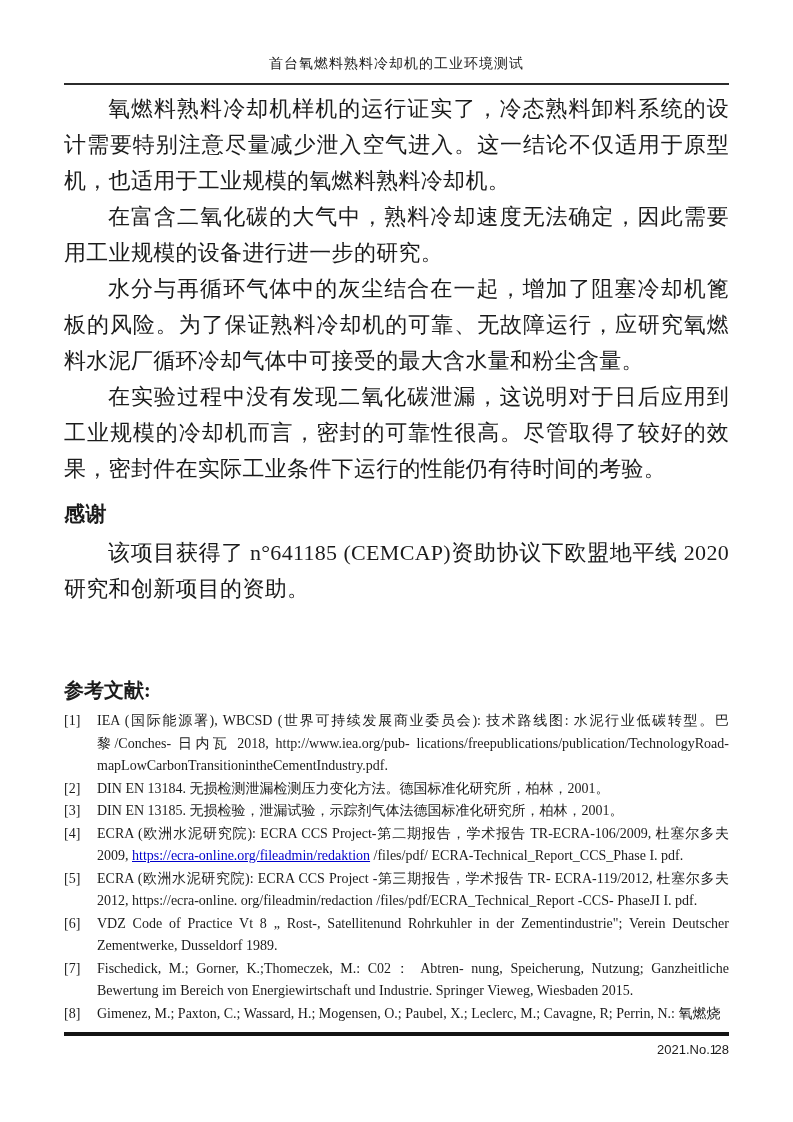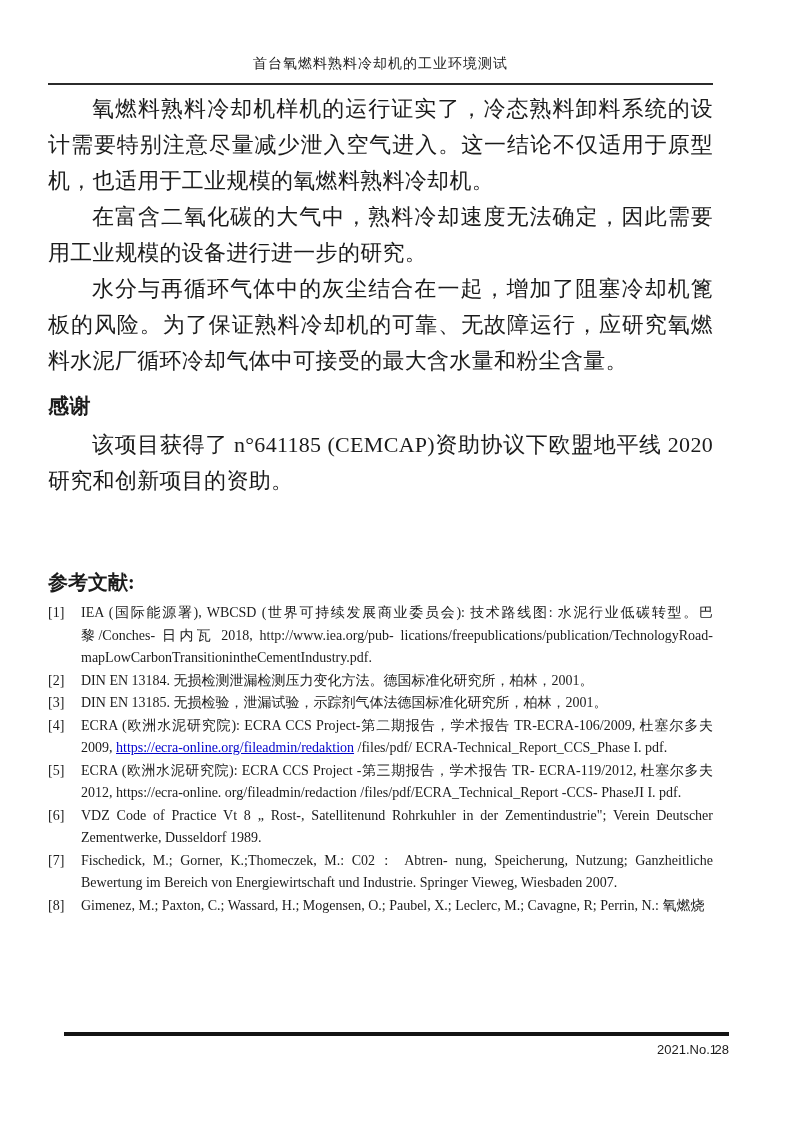--- a/index.html
+++ b/index.html
@@ -6,21 +6,21 @@
   .page {
     position: relative;
     width: 793px;
     height: 1122px;
     margin: 0 auto;
     background: #ffffff;
     color: #1b1b1b;
     font-family: "Liberation Serif", "DejaVu Serif", serif;
     overflow: hidden;
   }
-  .content-col { margin: 0 48px; width: 665px; }
+  .content-col { margin: 0 64px; width: 665px; }
 
   
   .running-title {
     padding-top: 54px;
     text-align: center;
     font-size: 14px;
     line-height: 20px;
     letter-spacing: 1px;
     color: #222;
   }
@@ -96,34 +96,35 @@
     <header>
       <div class="running-title">首台氧燃料熟料冷却机的工业环境测试</div>
       <div class="header-rule"></div>
     </header>
 
     <main>
       <section class="body-block" id="body-paragraphs">
           <p class="para">氧燃料熟料冷却机样机的运行证实了，冷态熟料卸料系统的设计需要特别注意尽量减少泄入空气进入。这一结论不仅适用于原型机，也适用于工业规模的氧燃料熟料冷却机。</p>
           <p class="para">在富含二氧化碳的大气中，熟料冷却速度无法确定，因此需要用工业规模的设备进行进一步的研究。</p>
           <p class="para">水分与再循环气体中的灰尘结合在一起，增加了阻塞冷却机篦板的风险。为了保证熟料冷却机的可靠、无故障运行，应研究氧燃料水泥厂循环冷却气体中可接受的最大含水量和粉尘含量。</p>
+          <p class="para">在实验过程中没有发现二氧化碳泄漏，这说明对于日后应用到工业规模的冷却机而言，密封的可靠性很高。尽管取得了较好的效果，密封件在实际工业条件下运行的性能仍有待时间的考验。</p>
         </section>
 
       <h2 class="ack-heading">感谢</h2>
       <p class="ack-para">该项目获得了 n°641185 (CEMCAP)资助协议下欧盟地平线 2020 研究和创新项目的资助。</p>
 
       <h3 class="refs-heading">参考文献:</h3>
       <div class="ref-list" id="ref-list">
           <div class="ref-item"><span class="ref-label">[1]</span><span class="ref-text">IEA (国际能源署), WBCSD (世界可持续发展商业委员会): 技术路线图: 水泥行业低碳转型。巴黎/Conches- 日内瓦 2018, http://www.iea.org/pub- lications/freepublications/publication/TechnologyRoad-mapLowCarbonTransitionintheCementIndustry.pdf.</span></div>
           <div class="ref-item"><span class="ref-label">[2]</span><span class="ref-text">DIN EN 13184. 无损检测泄漏检测压力变化方法。德国标准化研究所，柏林，2001。</span></div>
           <div class="ref-item"><span class="ref-label">[3]</span><span class="ref-text">DIN EN 13185. 无损检验，泄漏试验，示踪剂气体法德国标准化研究所，柏林，2001。</span></div>
           <div class="ref-item"><span class="ref-label">[4]</span><span class="ref-text">ECRA (欧洲水泥研究院): ECRA CCS Project-第二期报告，学术报告 TR-ECRA-106/2009, 杜塞尔多夫 2009, <a class="ref-link" href="#" style="color: rgb(0, 0, 204);">https://ecra-online.org/fileadmin/redaktion</a> /files/pdf/ ECRA-Technical_Report_CCS_Phase I. pdf.</span></div>
           <div class="ref-item"><span class="ref-label">[5]</span><span class="ref-text">ECRA (欧洲水泥研究院): ECRA CCS Project -第三期报告，学术报告 TR- ECRA-119/2012, 杜塞尔多夫 2012, https://ecra-online. org/fileadmin/redaction /files/pdf/ECRA_Technical_Report -CCS- PhaseJI I. pdf.</span></div>
           <div class="ref-item"><span class="ref-label">[6]</span><span class="ref-text">VDZ Code of Practice Vt 8 „ Rost-, Satellitenund Rohrkuhler in der Zementindustrie"; Verein Deutscher Zementwerke, Dusseldorf 1989.</span></div>
-          <div class="ref-item"><span class="ref-label">[7]</span><span class="ref-text">Fischedick, M.; Gorner, K.;Thomeczek, M.: C02： Abtren- nung, Speicherung, Nutzung; Ganzheitliche Bewertung im Bereich von Energiewirtschaft und Industrie. Springer Vieweg, Wiesbaden 2007.</span></div>
+          <div class="ref-item"><span class="ref-label">[7]</span><span class="ref-text">Fischedick, M.; Gorner, K.;Thomeczek, M.: C02： Abtren- nung, Speicherung, Nutzung; Ganzheitliche Bewertung im Bereich von Energiewirtschaft und Industrie. Springer Vieweg, Wiesbaden 2015.</span></div>
           <div class="ref-item"><span class="ref-label">[8]</span><span class="ref-text">Gimenez, M.; Paxton, C.; Wassard, H.; Mogensen, O.; Paubel, X.; Leclerc, M.; Cavagne, R; Perrin, N.: 氧燃烧</span></div>
         </div>
     </main>
 
     <footer class="footer">
       <div class="footer-rule"></div>
       <div class="footer-row">
         <span class="page-num">28</span>
         <span class="issue-label">2021.No.1</span>
       </div>

